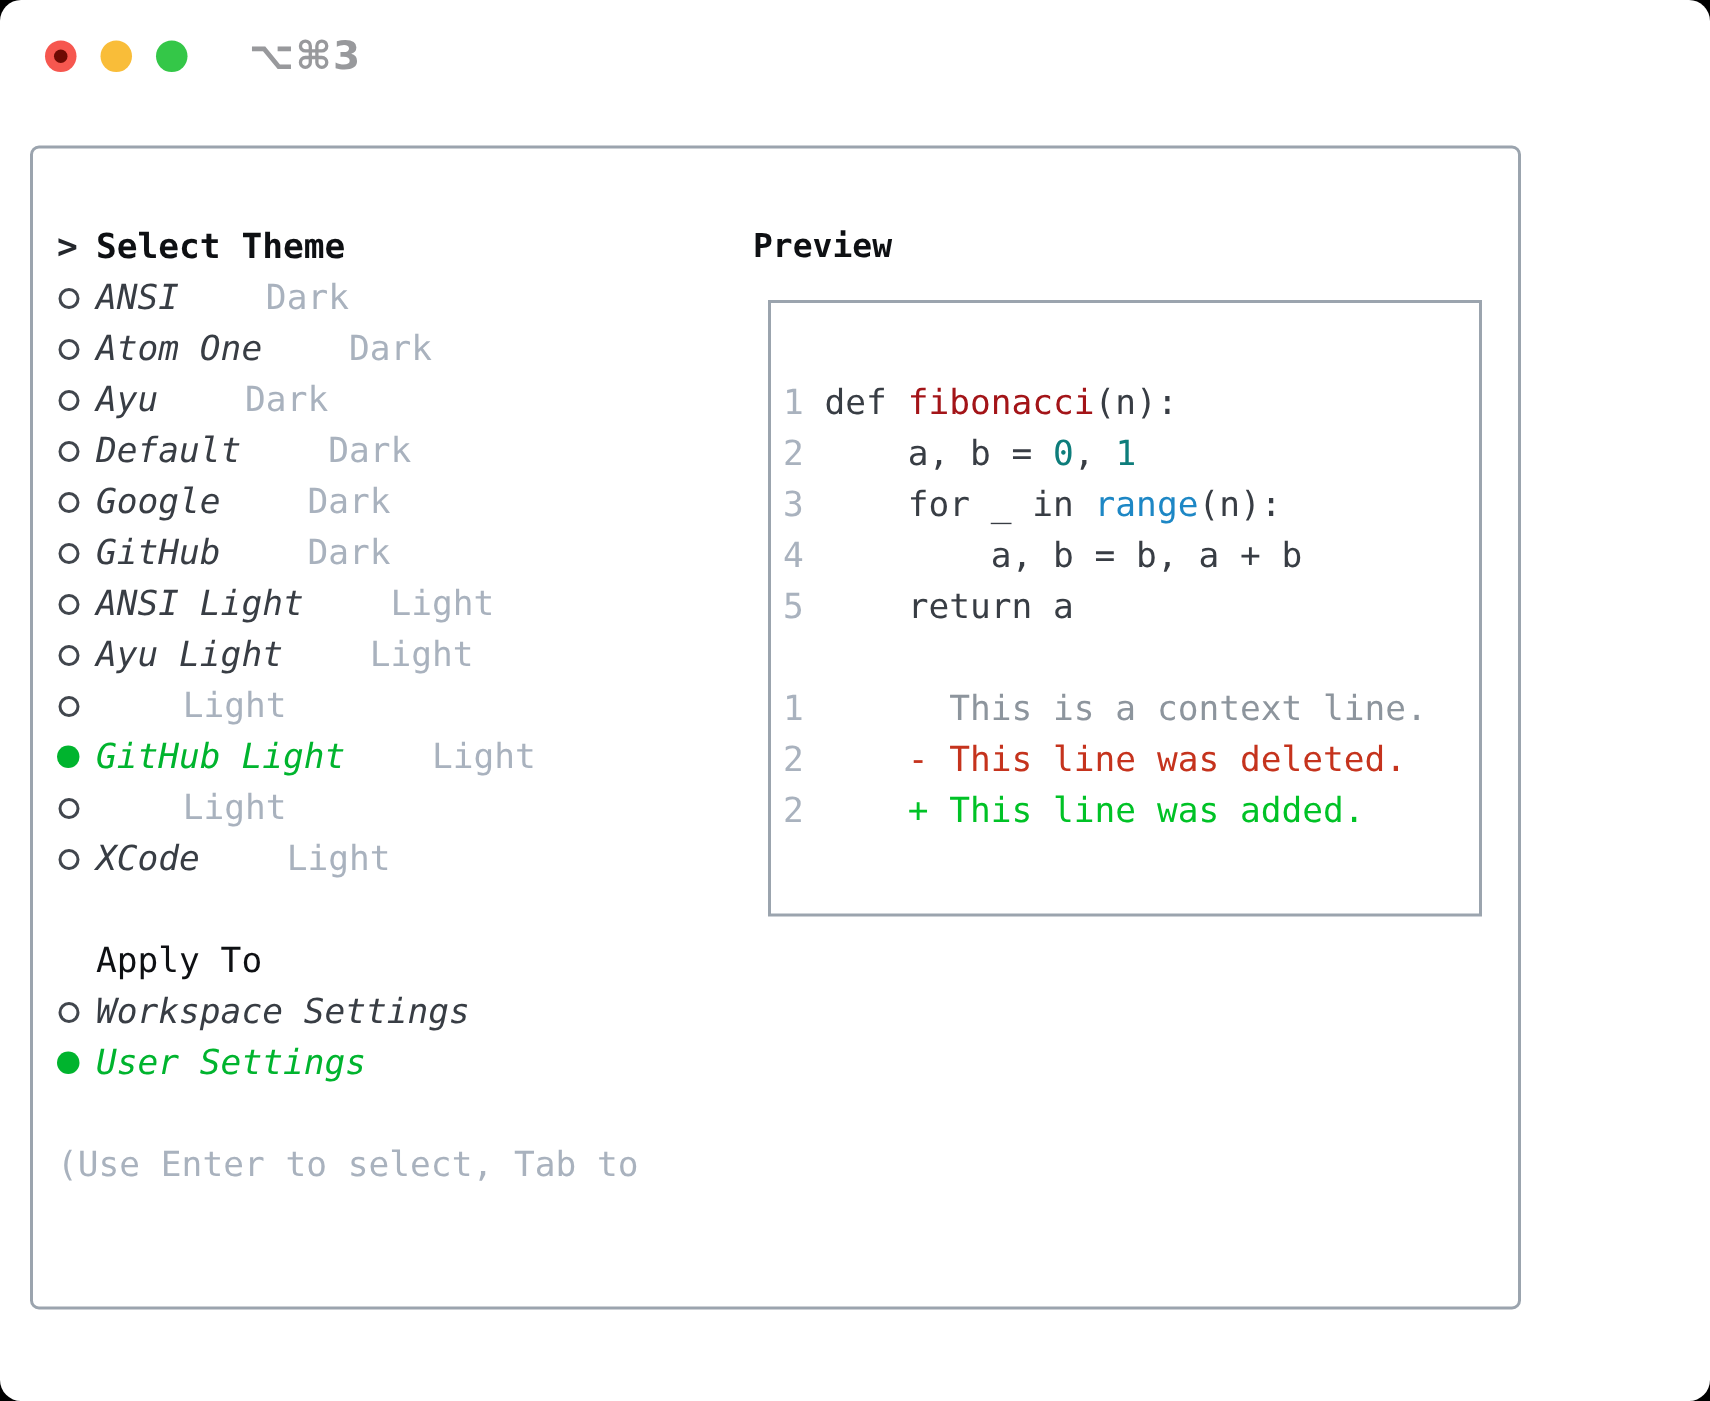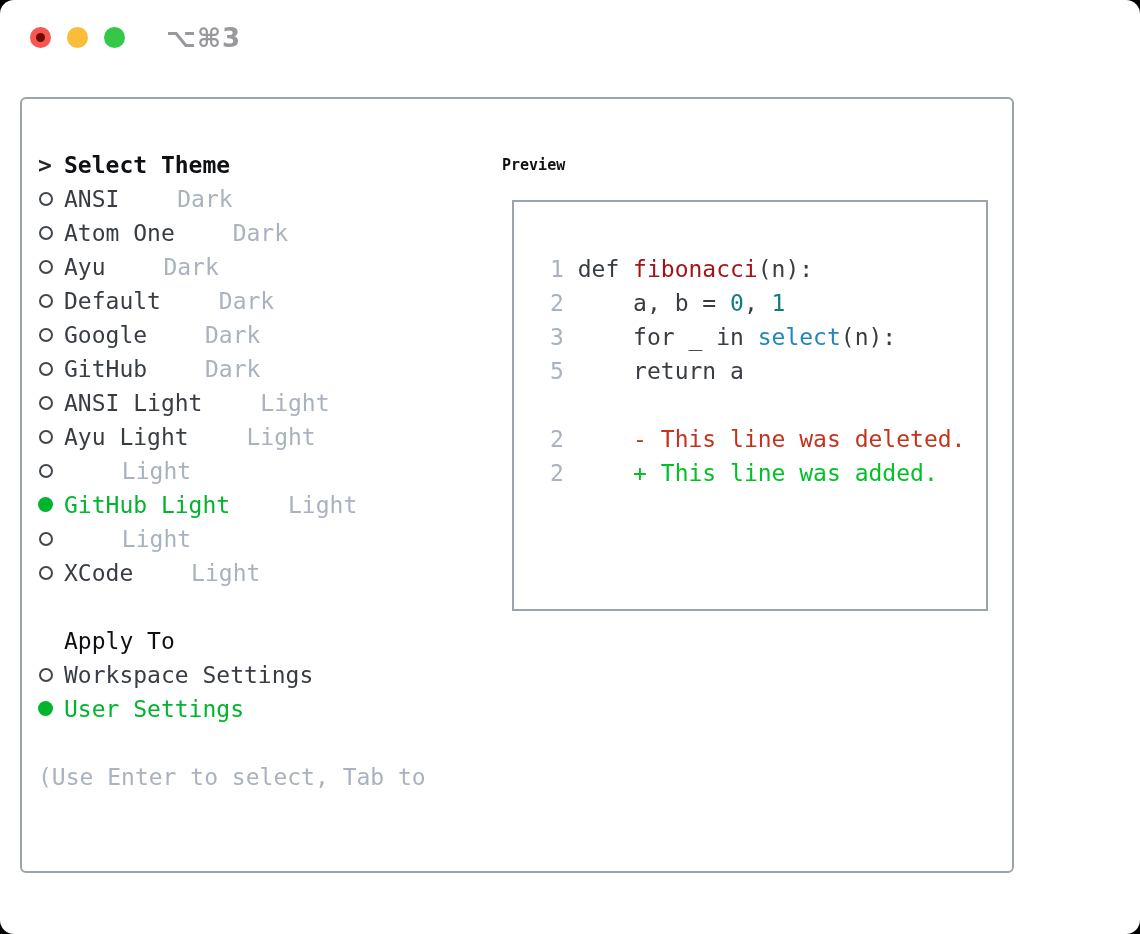--- a/index.html
+++ b/index.html
@@ -24,35 +24,35 @@
     position:absolute;left:20px;top:97px;width:994px;height:776px;
     border:2px solid var(--border);border-radius:6px;box-sizing:border-box;background:#fff;
   }
   .left-col{position:absolute;left:16px;top:49px;font-size:23px;}
   .row{height:34px;line-height:34px;white-space:pre;display:flex;align-items:center;}
   .marker{display:inline-block;width:26px;flex:0 0 26px;position:relative;height:34px;}
   .cursor{color:#24272c;font-weight:700;width:26px;display:inline-block;}
   .h1{font-weight:700;color:var(--black);}
   .radio{position:absolute;left:1px;top:10px;width:10px;height:10px;border:2px solid #41464d;border-radius:50%;}
   .radio.on{width:15px;height:15px;border:none;background:var(--green);top:9px;left:0;}
-  .item-name{color:var(--dark);}
+  .item-name{color:var(--dark);font-style:italic;}
   .item-name.sel{color:var(--green);}
   .suffix{color:var(--muted);margin-left:44px;}
   .hint{color:var(--muted);}
   
   .preview-heading{
     position:absolute;left:480px;top:49px;height:34px;line-height:34px;
-    font-size:15px;font-weight:700;color:var(--black);
+    font-size:22px;font-weight:700;color:var(--black);
   }
   .preview-box{
     position:absolute;left:490px;top:101px;width:476px;height:411px;
     border:2px solid var(--border);box-sizing:border-box;background:#fff;
   }
   .code{position:absolute;left:8px;top:50px;right:4px;font-size:23px;}
-  .code .row{display:block;margin-left:28px;}
+  .code .row{display:block;}
   .c-lnum{color:var(--lnum);}
   .c-code{color:var(--dark);}
   .c-func{color:var(--func);}
   .c-lit{color:var(--teal);}
   .c-builtin{color:var(--blue);}
   .c-ctx{color:var(--ctx);}
   .c-del{color:var(--del);}
   .c-add{color:var(--add);}
 </style>
 </head>
@@ -97,22 +97,24 @@
           <div class="row hint">(Use Enter to select, Tab to</div>
         </div>
     </div>
 
     <div class="preview-heading">Preview</div>
 
     <div class="preview-box">
       <div class="code" id="code">
           <div class="row"><span class="c-lnum">1 </span><span class="c-code">def </span><span class="c-func">fibonacci</span><span class="c-code">(n):</span></div>
           <div class="row"><span class="c-lnum">2 </span><span class="c-code">    a, b = </span><span class="c-lit">0</span><span class="c-code">, </span><span class="c-lit">1</span></div>
-          <div class="row"><span class="c-lnum">3 </span><span class="c-code">    for _ in </span><span class="c-builtin">select</span><span class="c-code">(n):</span></div>
+          <div class="row"><span class="c-lnum">3 </span><span class="c-code">    for _ in </span><span class="c-builtin">range</span><span class="c-code">(n):</span></div>
+          <div class="row"><span class="c-lnum">4 </span><span class="c-code">        a, b = b, a + b</span></div>
           <div class="row"><span class="c-lnum">5 </span><span class="c-code">    return a</span></div>
           <div class="row"></div>
+          <div class="row"><span class="c-lnum">1</span><span class="c-ctx">       This is a context line.</span></div>
           <div class="row"><span class="c-lnum">2</span><span class="c-code">     </span><span class="c-del">- This line was deleted.</span></div>
           <div class="row"><span class="c-lnum">2</span><span class="c-code">     </span><span class="c-add">+ This line was added.</span></div>
         </div>
     </div>
 
   </div>
 </div>
 
 </body></html>

